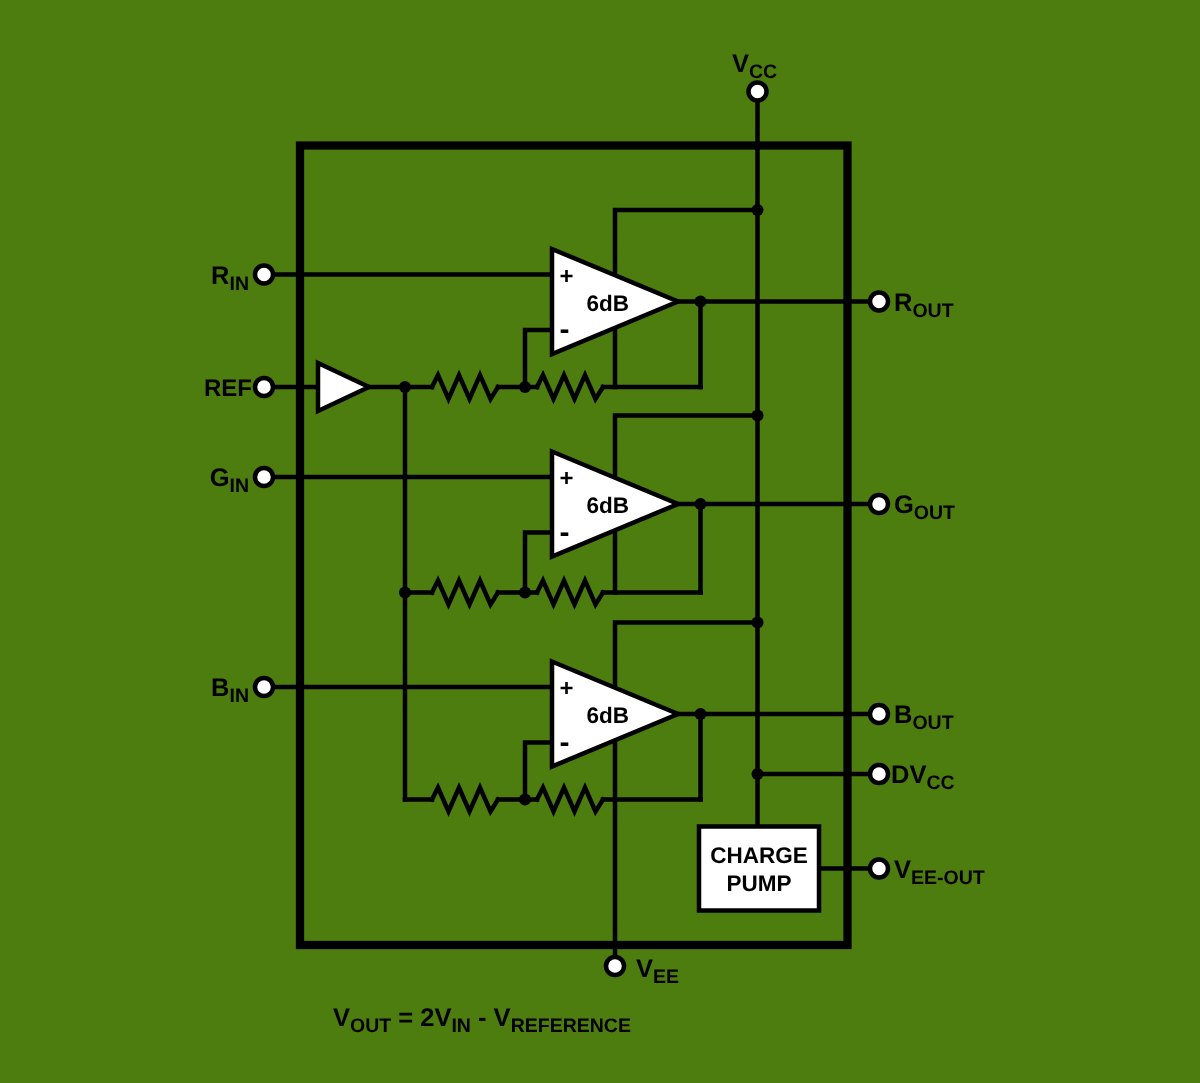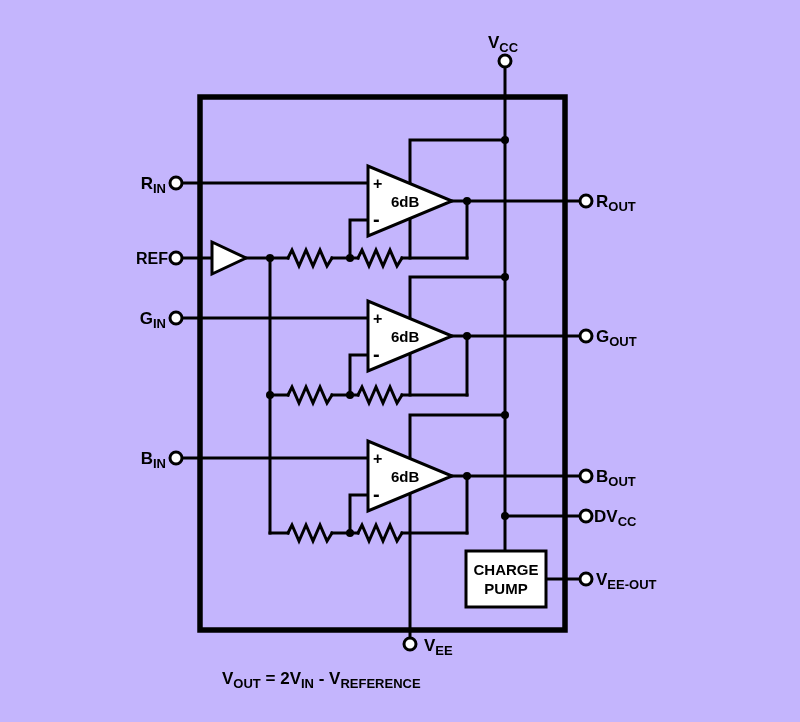--- a/index.html
+++ b/index.html
@@ -1,16 +1,16 @@
 <!DOCTYPE html>
 <html><head>
 <meta charset="utf-8">
 <style>
   html,body{margin:0;padding:0;background:#ffffff;}
-  .stage{width:800px;height:722px;background:#c4b5fd;position:relative;overflow:hidden;text-align:center;}
+  .stage{width:800px;height:722px;background:#4d7c0f;position:relative;overflow:hidden;text-align:center;}
   svg{display:block;}
   svg text{font-family:"Liberation Sans","DejaVu Sans",sans-serif;font-weight:700;fill:#000;}
   .t17{font-size:17px;}
   .t13{font-size:13px;}
   .t15{font-size:15px;}
   .t16{font-size:16px;}
   .t20{font-size:20px;}
   .w{stroke:#000;stroke-width:3;fill:none;stroke-linecap:square;}
   .box{stroke:#000;stroke-width:5.5;fill:none;}
   .shape{stroke:#000;stroke-width:3;fill:#ffffff;stroke-linejoin:miter;}

